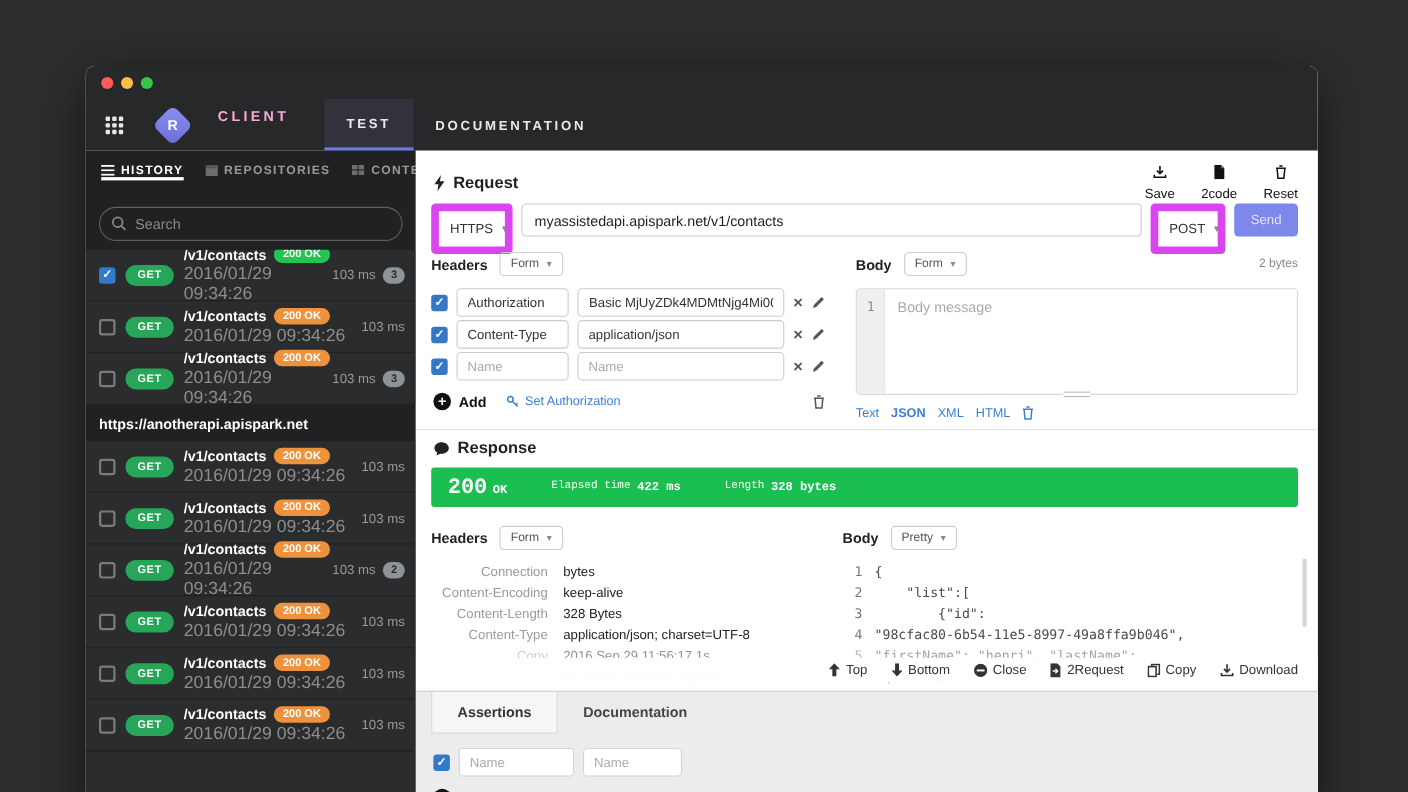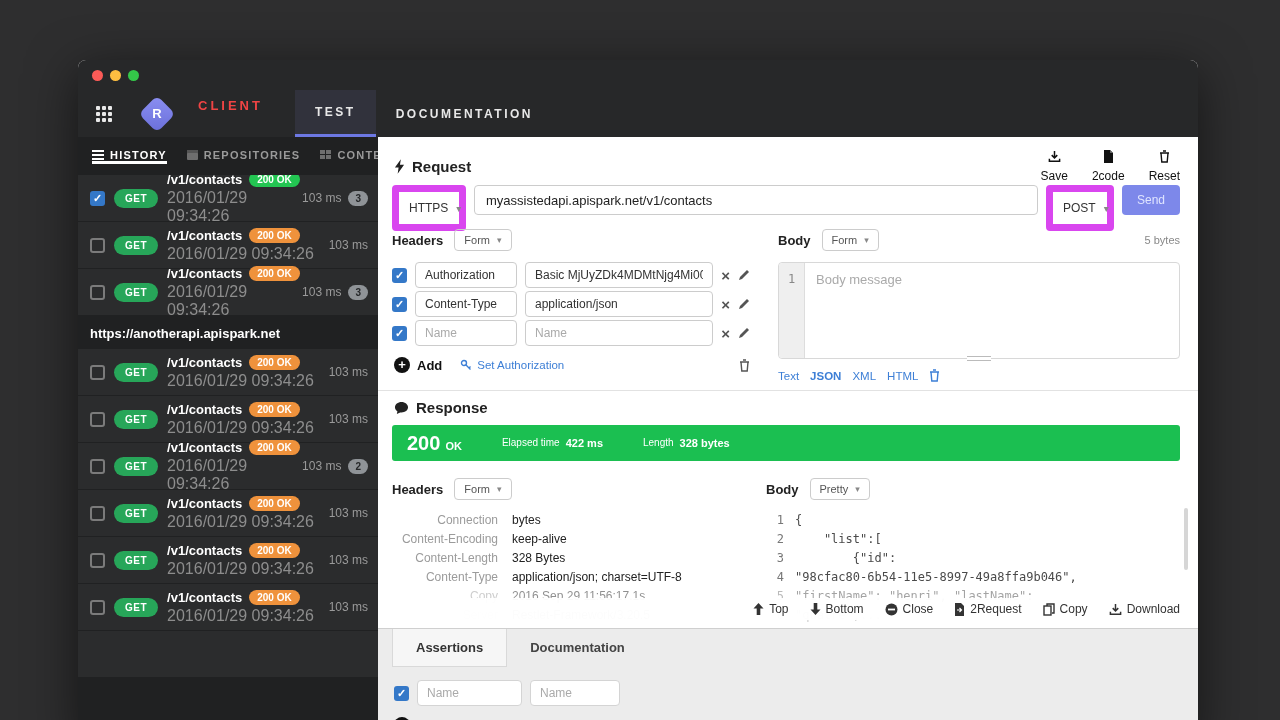--- a/index.html
+++ b/index.html
@@ -20,21 +20,21 @@
   .navbar { height:47px; background:#272829; display:flex; align-items:stretch;
     padding-left:12px; flex:0 0 auto; }
   .nav-left { display:flex; align-items:center; gap:10px; }
   .grid9 { display:grid; grid-template-columns:repeat(3,4px); grid-gap:2px; margin:0 6px; cursor:pointer; }
   .grid9 span { width:4px; height:4px; background:#e9e9e9; border-radius:1px; }
   .logo { width:42px; height:42px; position:relative; margin-left:8px; }
   .logo .diamond { position:absolute; inset:8px; background:linear-gradient(135deg,#8b8ff2,#6a6fd9);
     transform:rotate(45deg); border-radius:6px; }
   .logo .letter { position:absolute; inset:0; display:flex; align-items:center; justify-content:center;
     color:#fff; font-weight:bold; font-size:13px; }
-  .brand { color:#ef4444; font-size:13px; font-weight:bold; letter-spacing:3px; margin:0 10px 16px 10px;
+  .brand { color:#f9a8d4; font-size:13px; font-weight:bold; letter-spacing:3px; margin:0 10px 16px 10px;
     display:flex; align-items:center; }
   .nav-tab { display:flex; align-items:center; padding:0 20px; color:#e8e8e8; font-size:12px;
     font-weight:bold; letter-spacing:2.5px; cursor:pointer; }
   .nav-tab.active { background:#31323c; border-bottom:3px solid #6d78e3; margin-left:22px; }
 
   
   .content { flex:1; display:flex; min-height:0; }
 
   
   .sidebar { width:300px; background:#202122; display:flex; flex-direction:column; flex:0 0 auto; }
@@ -132,21 +132,21 @@
     border-top:1px solid #bbb; border-bottom:1px solid #bbb; background:#fff; }
   .format-row { display:flex; gap:11px; margin-top:10px; font-size:11.5px; color:#3d7fd6; align-items:center; }
   .fmt { cursor:pointer; } .fmt.active { font-weight:bold; }
 
   .divider { position:absolute; top:253px; left:0; right:0; height:1px; background:#e2e2e2; }
 
   .resp-title { position:absolute; top:262px; left:16px; font-size:15px; font-weight:bold;
     display:flex; gap:7px; align-items:center; color:#222; }
 
   .status-bar { position:absolute; top:288px; left:14px; right:18px; height:36px; background:#1bbf51;
-    border-radius:3px; color:#fff; display:flex; align-items:center; padding:0 15px; gap:40px; }
+    border-radius:3px; color:#fff; display:flex; align-items:center; padding:0 15px; gap:40px;font-family:Liberation Mono, monospace; }
   .sc-wrap { display:flex; align-items:baseline; gap:5px; }
   .sc-code { font-size:20px; font-weight:bold; } .sc-text { font-size:11px; font-weight:bold; }
   .metric { display:flex; flex-direction:row; justify-content:center; gap:6px; }
   .mlabel { font-size:10px; } .mvalue { font-size:11px; font-weight:bold; }
 
   .resp-cols { position:absolute; top:341px; left:14px; right:18px; display:flex; gap:24px; }
   .resp-headers { width:350px; flex:0 0 auto; }
   .rh-rows { margin-top:2px; }
   .rh-row { display:flex; font-size:12px; line-height:19px; }
   .rh-key { width:120px; text-align:right; color:#9b9b9b; padding-right:14px; flex:0 0 auto; }
@@ -231,20 +231,27 @@
           <span class="sb-quad">
               <span></span>
               <span></span>
               <span></span>
               <span></span>
             </span>
           <span>CONTEXTS</span>
         </div>
       </div>
 
+      <div class="search-wrap">
+        <svg class="mag" width="14" height="14" viewBox="0 0 14 14">
+            <circle cx="6" cy="6" r="4.4" fill="none" stroke="#8a8a8a" stroke-width="1.6"></circle>
+            <line x1="9.3" y1="9.3" x2="13" y2="13" stroke="#8a8a8a" stroke-width="1.6"></line>
+          </svg>
+        <input placeholder="Search" style="">
+      </div>
 
       <div class="sb-list">
 
         <div class="hitem">
           <span class="cb on"></span>
           <span class="method-badge">GET</span>
           <div class="hmain">
             <div class="l1">
                 <span class="path">/v1/contacts</span>
                 <span class="status g">200 OK</span>
@@ -496,21 +503,21 @@
               </span>
           </div>
         </div>
 
         <div class="col-body">
           <div class="sec-label-row">
             <span class="sec-label">Body</span>
             <div class="mini-select">
                 <span>Form</span>
               </div>
-            <span class="bytes">5 bytes</span>
+            <span class="bytes">2 bytes</span>
           </div>
           <div class="editor">
             <div class="gutter">1</div>
             <div class="ph">Body message</div>
             <div class="resize-handle"></div>
           </div>
           <div class="format-row">
             <span class="fmt">Text</span>
             <span class="fmt active">JSON</span>
             <span class="fmt">XML</span>

